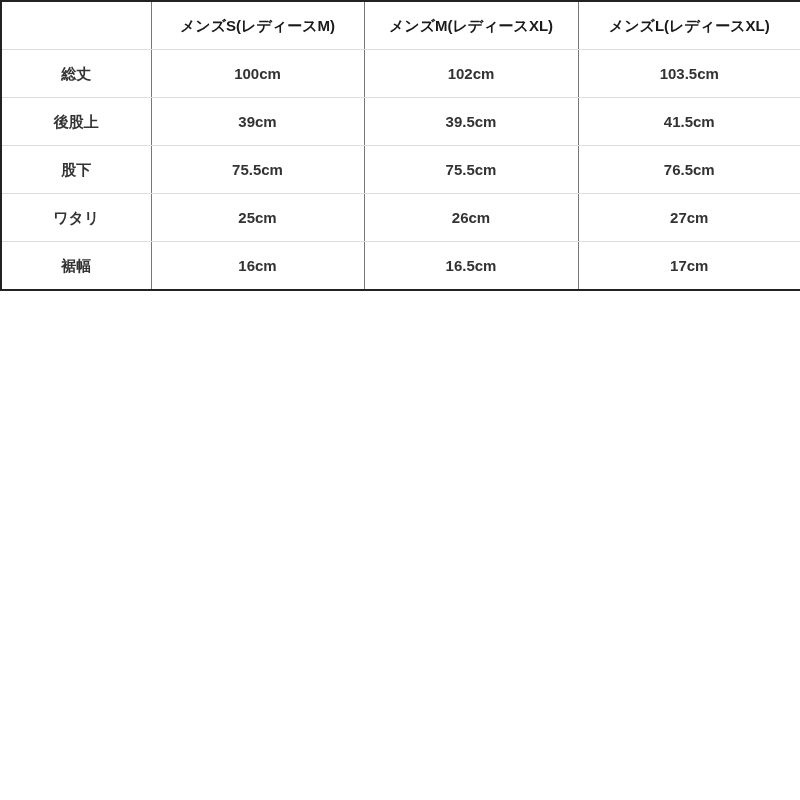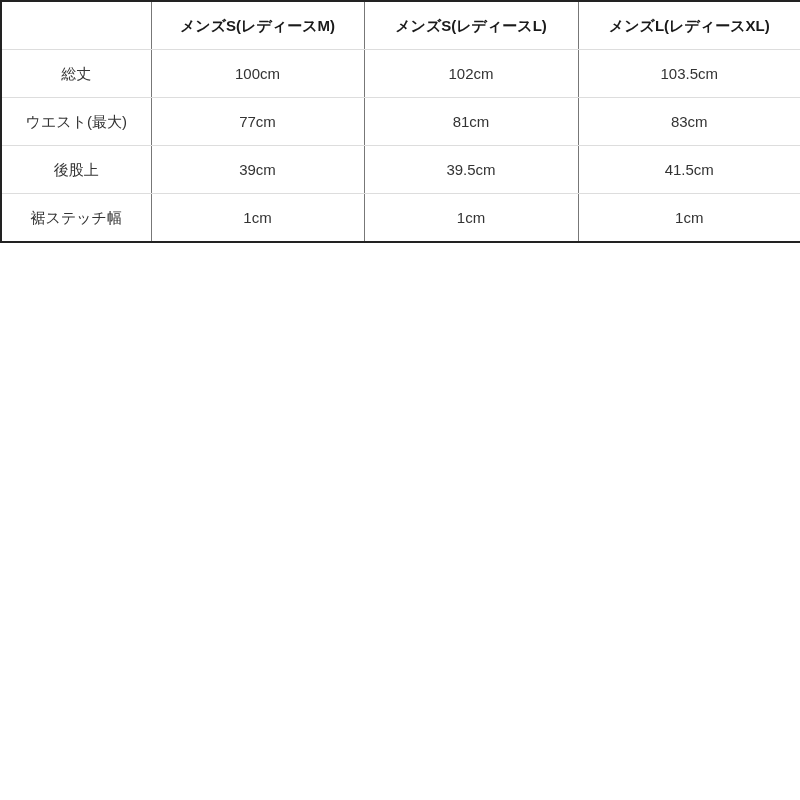--- a/index.html
+++ b/index.html
@@ -41,63 +41,69 @@
     border-bottom: 1px solid #dddddd;
     overflow: hidden;
     white-space: nowrap;
     margin-top: 17px;
   }
   table.size-chart th {
     font-weight: bold;
     color: #1a1a1a;
   }
   table.size-chart td {
-    font-weight: normal;
+    font-weight: bold;
     color: #333333;
   }
 </style>
 </head>
 <body>
 
 <div class="page">
   <table class="size-chart">
     <colgroup>
       <col class="c-label">
         <col class="c-size1">
         <col class="c-size2">
         <col class="c-size3">
     </colgroup>
     <thead>
       <tr>
         <th></th>
         <th>メンズS(レディースM)</th>
-        <th>メンズS(レディースL)</th>
+        <th>メンズM(レディースXL)</th>
         <th>メンズL(レディースXL)</th>
       </tr>
     </thead>
     <tbody>
       <tr>
         <td>総丈</td>
         <td>100cm</td>
         <td>102cm</td>
         <td>103.5cm</td>
       </tr>
       <tr>
-        <td>ウエスト(最大)</td>
-        <td>77cm</td>
-        <td>81cm</td>
-        <td>83cm</td>
-      </tr>
-      <tr>
         <td>後股上</td>
         <td>39cm</td>
         <td>39.5cm</td>
         <td>41.5cm</td>
       </tr>
       <tr>
-        <td>裾ステッチ幅</td>
-        <td>1cm</td>
-        <td>1cm</td>
-        <td>1cm</td>
+        <td>股下</td>
+        <td>75.5cm</td>
+        <td>75.5cm</td>
+        <td>76.5cm</td>
+      </tr>
+      <tr>
+        <td>ワタリ</td>
+        <td>25cm</td>
+        <td>26cm</td>
+        <td>27cm</td>
+      </tr>
+      <tr>
+        <td>裾幅</td>
+        <td>16cm</td>
+        <td>16.5cm</td>
+        <td>17cm</td>
       </tr>
     </tbody>
   </table>
 </div>
 
 </body></html>

